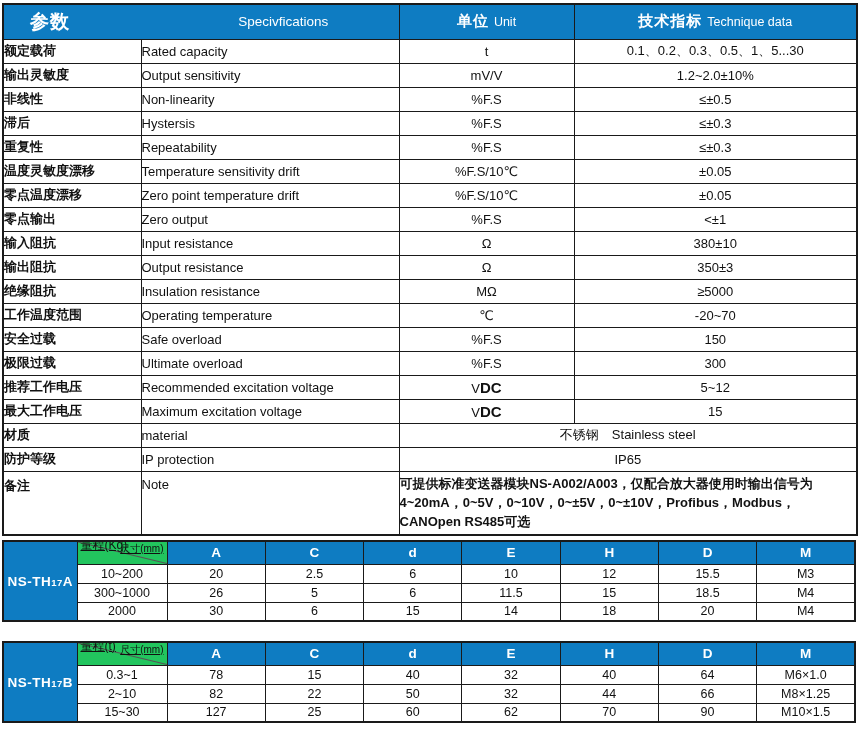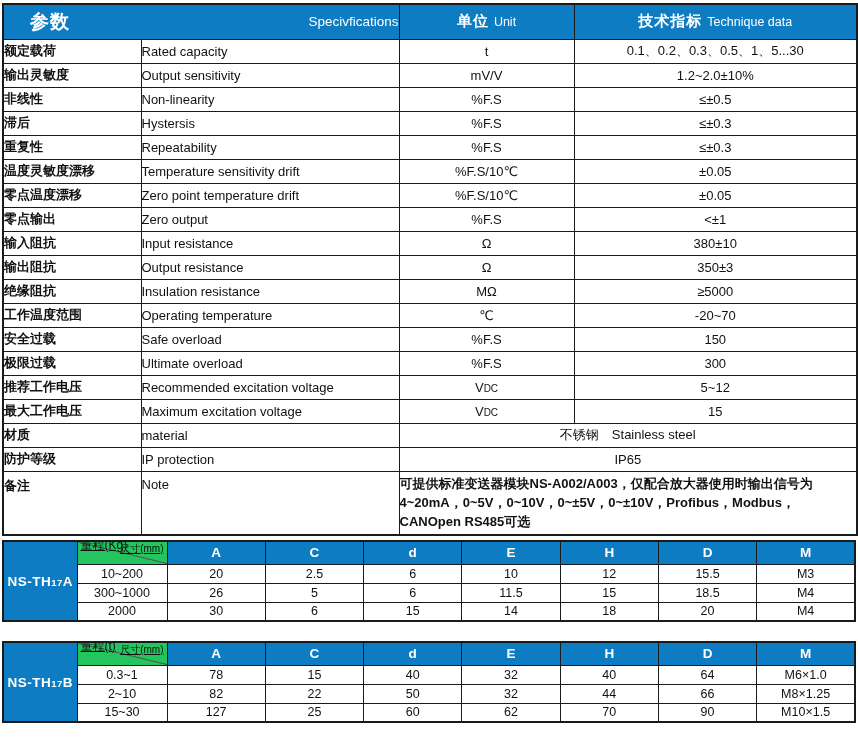--- a/index.html
+++ b/index.html
@@ -15,30 +15,30 @@
   td,th{border:1px solid #1a1a1a;box-sizing:border-box;overflow:hidden;white-space:nowrap;}
 
   
   .spec-table{border:2px solid #1a1a1a;}
   .spec-table thead th{
     background:var(--blue);color:#fff;height:35px;padding:0;
     font-weight:normal;vertical-align:middle;
   }
   .hdr-left{display:flex;align-items:center;width:100%;}
   .hdr-param{width:138px;padding-left:26px;text-align:left;font-size:19px;font-weight:bold;letter-spacing:1px;}
-  .hdr-spec{flex:1;text-align:right;font-size:13.5px;}
+  .hdr-spec{flex:1;text-align:center;font-size:13.5px;}
   .h-big{font-size:15px;font-weight:bold;letter-spacing:1px;}
   .h-small{font-size:12.5px;margin-left:5px;}
   .spec-table tbody tr{height:24px;}
   .spec-table tbody tr.note-row{height:64px;}
   .spec-table td{padding:0;font-size:13px;}
   .cell-cn{padding-left:28px;font-weight:bold;font-size:13px;}
   .cell-en{padding-left:12px;font-size:12.5px;font-weight:normal;}
   .cell-unit,.cell-value,.cell-merged{text-align:center;}
-  .unit-sub{font-size:10px;}
+  .unit-sub{font-size:15px;font-weight:bold;}
   .cell-note{text-align:left;padding:4px 8px;white-space:normal;font-weight:bold;}
   .cell-note div{line-height:19px;font-size:13px;}
   .note-row .cell-cn,.note-row .cell-en{vertical-align:top;padding-top:5px;}
 
   
   .dim-table{border:2px solid #1a1a1a;}
   .dim-table tr{height:19px;}
   .dim-table tr.dim-head{height:23px;}
   .dim-model{
     background:var(--blue);color:#fff;text-align:center;

